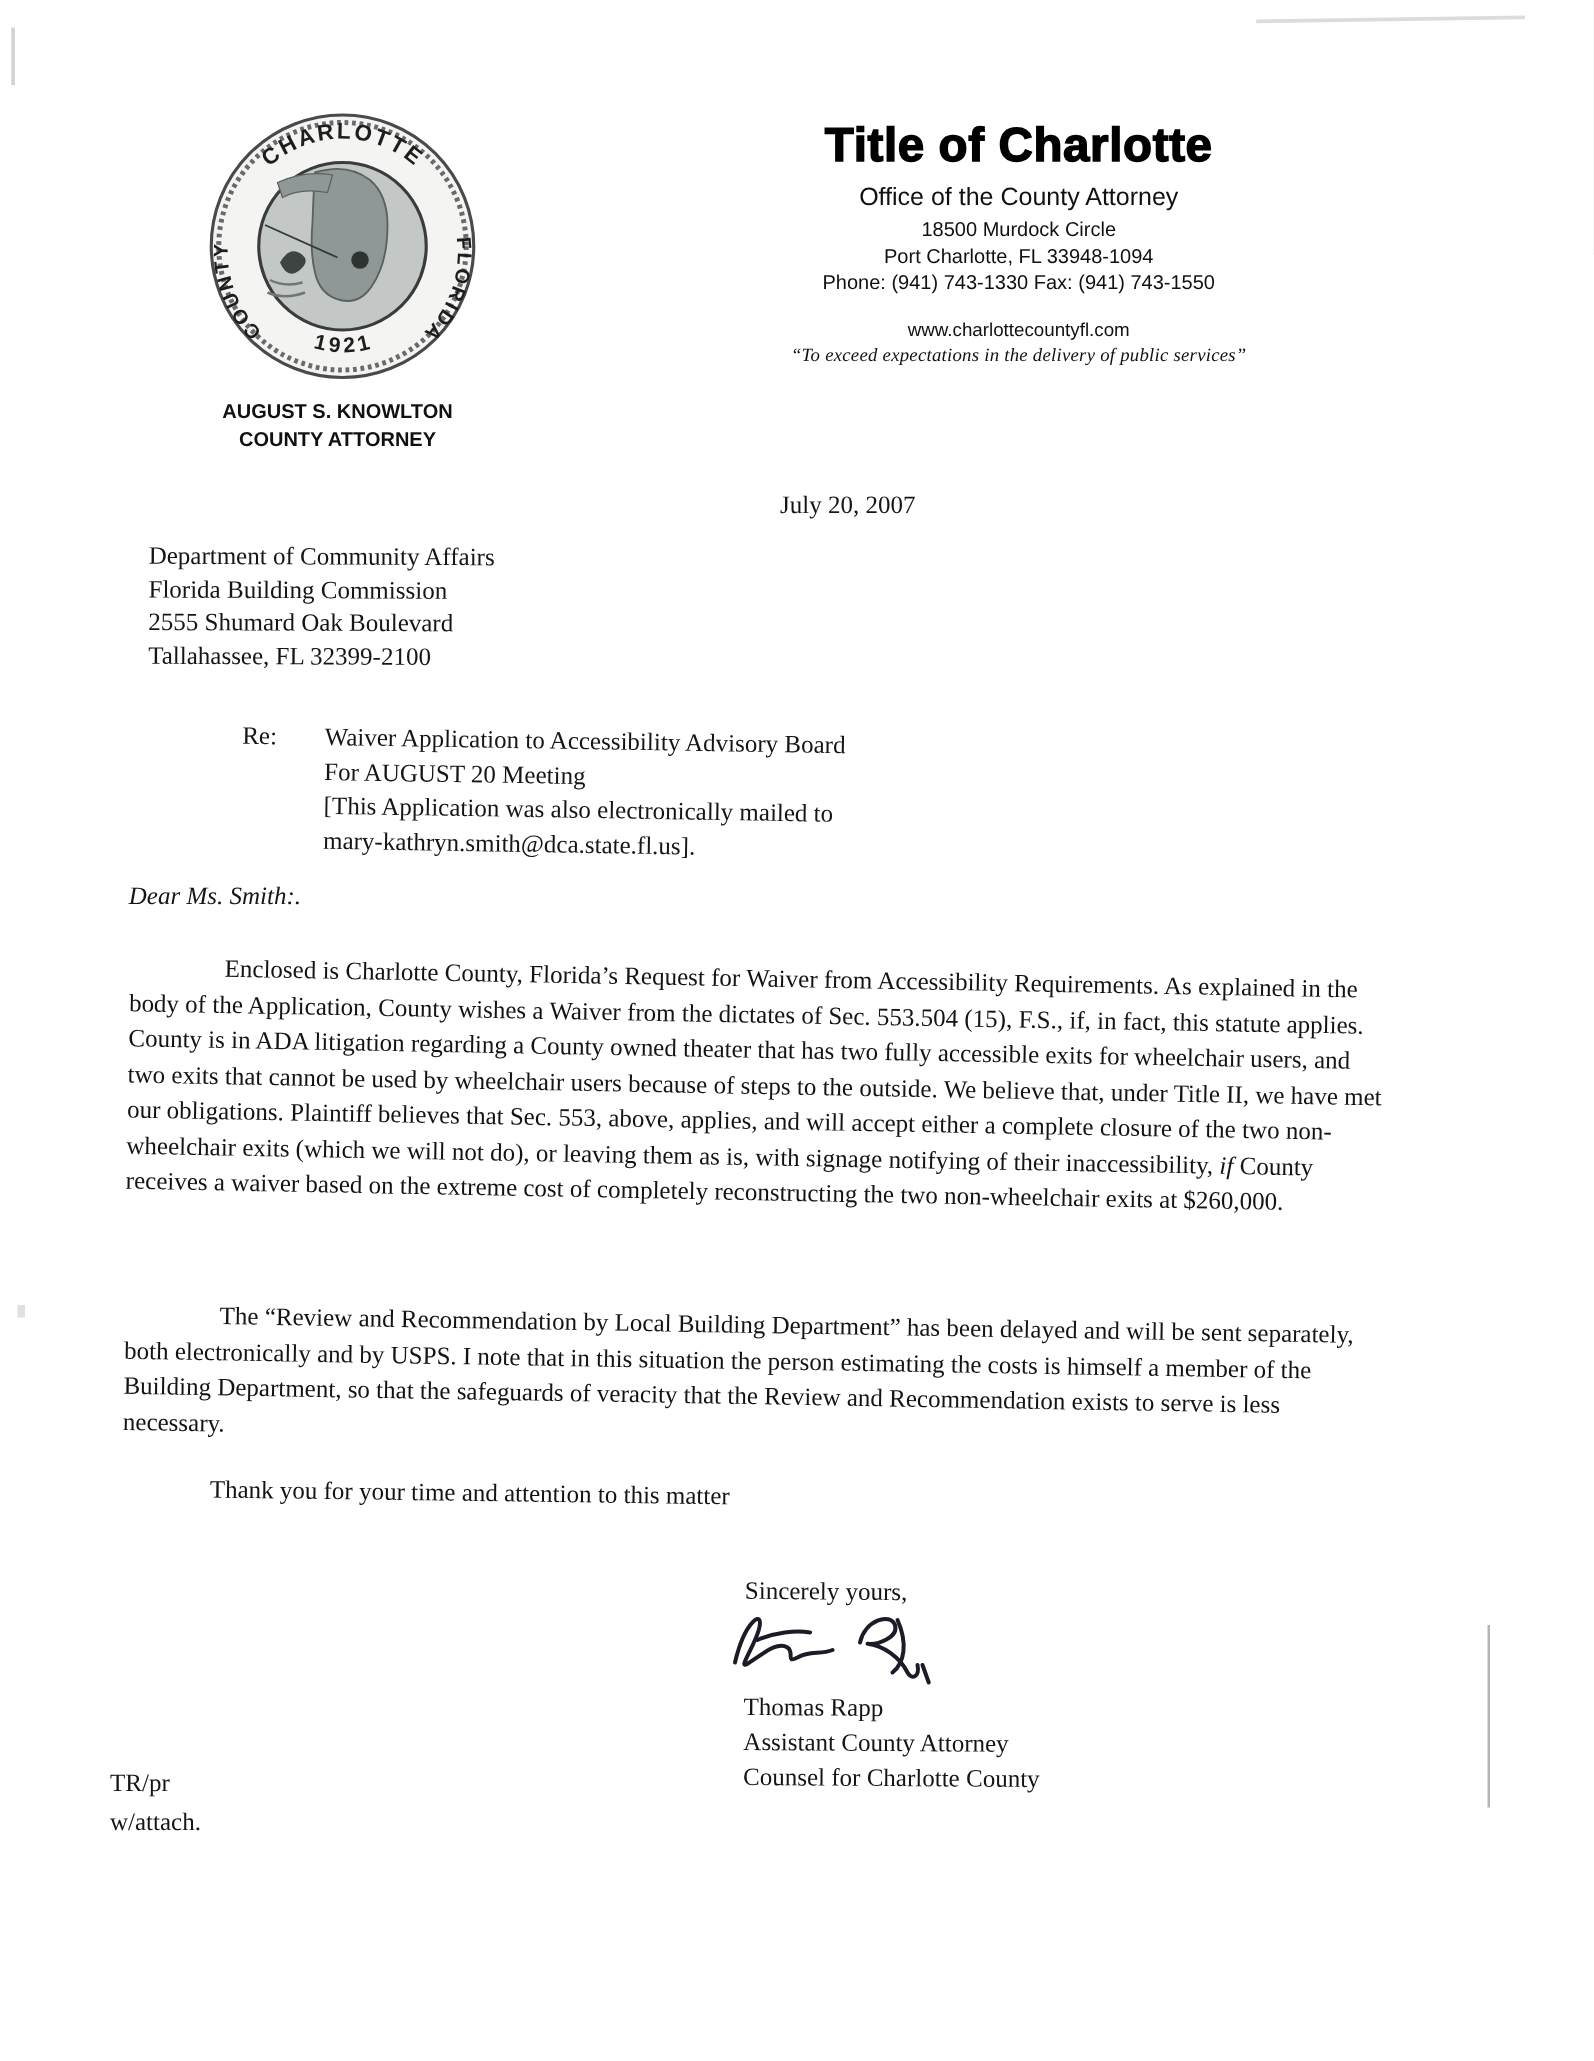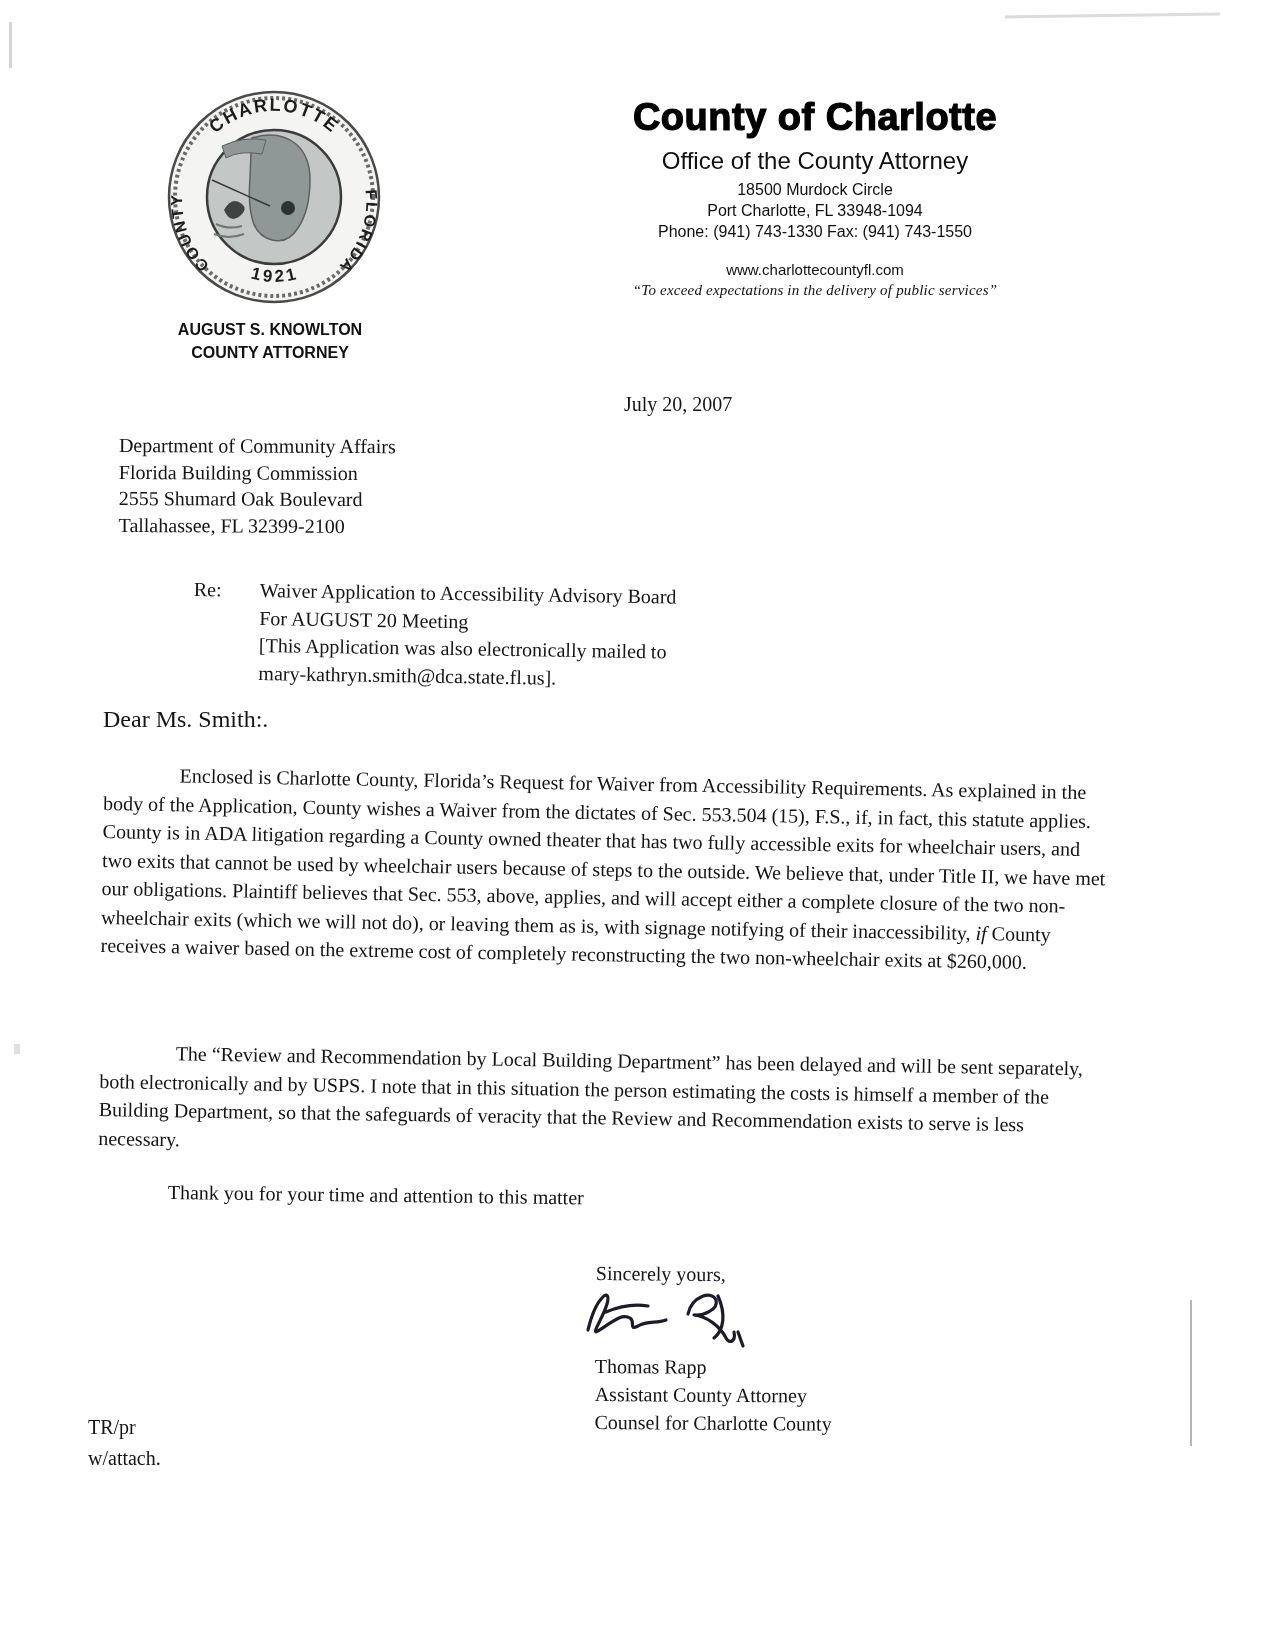--- a/index.html
+++ b/index.html
@@ -25,21 +25,21 @@
     position:absolute; left:565px; top:96px; width:500px;
     text-align:center;
     font-family:"Liberation Sans", sans-serif;
     color:#101010;
   }
   .org-name {
     font-size:38px; font-weight:bold; letter-spacing:0.5px;
     -webkit-text-stroke:1.2px #000;
     color:#000;
   }
-  .office  { font-size:24px; margin-top:8px; }
+  .office  { font-size:20px; margin-top:8px; }
   .addr    { font-size:16px; margin-top:4px; line-height:21px;text-align:center; }
   .phone   { font-size:16px; margin-top:2px; }
   .web     { font-size:15px; margin-top:20px; }
   .motto   {
     font-family:"Liberation Serif", serif;
     font-style:italic; font-weight:normal;
     font-size:15px; margin-top:4px; letter-spacing:0.2px;
   }
   
   .date { position:absolute; left:624px; top:393px; font-size:20px; }
@@ -48,21 +48,21 @@
     font-size:20px; line-height:26.5px;
     transform:rotate(0.25deg); transform-origin:left top;
   }
   .re-block {
     position:absolute; left:194px; top:576px;
     font-size:20px; line-height:27.5px;
     display:flex;
     transform:rotate(0.9deg); transform-origin:left top;
   }
   .re-label { width:66px; flex:none; }
-  .salutation { position:absolute; left:103px; top:706px; font-size:24px; }
+  .salutation { position:absolute; left:103px; top:706px; font-size:20px;font-style:italic; }
   .para {
     position:absolute;
     font-size:20px; line-height:28.5px;
     color:#131313;
   }
   .p1 { left:104px; top:760px; width:1012px; text-indent:76px;
         transform:rotate(1.05deg); transform-origin:left top; }
   .p2 { left:100px; top:1038px; width:990px; text-indent:76px;
         transform:rotate(0.95deg); transform-origin:left top; }
   .p3 { left:168px; top:1178px; width:700px;
@@ -128,21 +128,21 @@
       <textPath href="#sealBottom" startOffset="50%" text-anchor="middle">1921</textPath>
     </text>
   </svg>
 
   <div class="attorney-block">
     <div>AUGUST S. KNOWLTON</div>
     <div>COUNTY ATTORNEY</div>
   </div>
 
   <div class="lh-right">
-    <div class="org-name">County of Charlotte</div>
+    <div class="org-name">Title of Charlotte</div>
     <div class="office">Office of the County Attorney</div>
     <div class="addr">
       <div>18500 Murdock Circle</div>
       <div>Port Charlotte, FL  33948-1094</div>
     </div>
     <div class="phone">Phone:  (941) 743-1330    Fax:  (941) 743-1550</div>
     <div class="web">www.charlottecountyfl.com</div>
     <div class="motto">“To exceed expectations in the delivery of public services”</div>
   </div>
 

